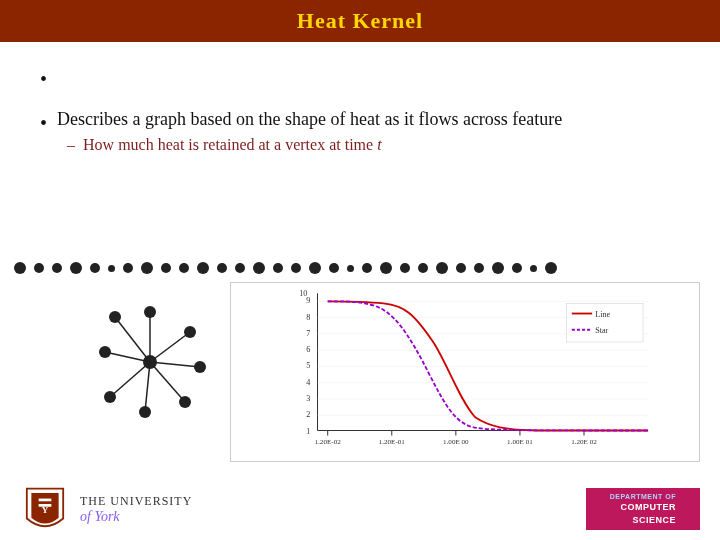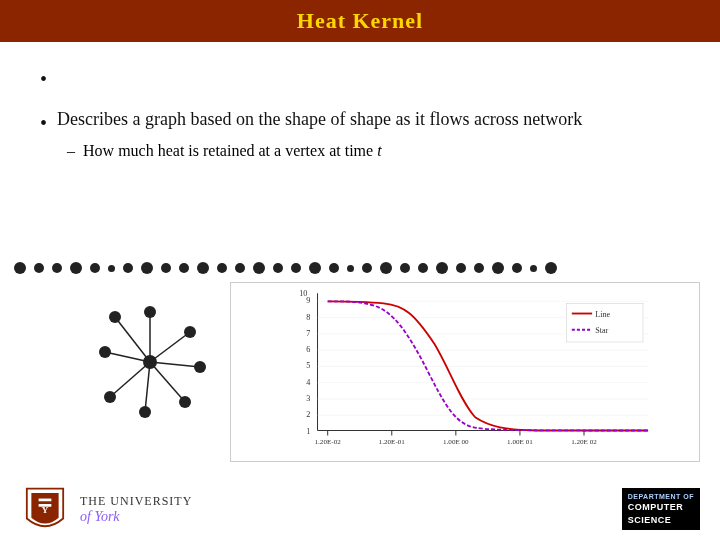--- a/index.html
+++ b/index.html
@@ -45,24 +45,23 @@
     }
     .bullet-dot {
       margin-right: 10px;
       margin-top: 2px;
       font-size: 20px;
       color: #111;
       flex-shrink: 0;
     }
     .sub-bullet {
       list-style: none;
-      margin-top: 6px;
       margin-left: 10px;
       font-size: 16px;
-      color: #000000;
+      color: #7f1d1d;
     }
     .sub-bullet li {
       display: flex;
       align-items: flex-start;
     }
     .sub-bullet li::before {
       content: '–';
       margin-right: 8px;
       flex-shrink: 0;
     }
@@ -119,25 +118,25 @@
     .footer-left {
       display: flex;
       align-items: center;
       gap: 10px;
     }
     .york-logo {
       width: 50px;
       height: 50px;
     }
     .cs-badge {
-      background: #000000;
+      background: #be185d;
       color: white;
       font-size: 9px;
-      padding: 4px 6px;
-      text-align: left;
+      padding: 4px 24px;
+      text-align: right;
       font-family: Arial, sans-serif;
       font-weight: bold;
       letter-spacing: 0.5px;
       line-height: 1.4;
     }
   </style>
 </head>
 <body>
 
 <div class="slide">
@@ -147,21 +146,21 @@
   </div>
 
   <div class="content">
     <ul class="bullet-list">
       <li>
         <span class="bullet-dot">•</span>
       </li>
       <li>
         <span class="bullet-dot">•</span>
         <div>
-          <span>Describes a graph based on the shape of shape as it flows across network</span>
+          <span>Describes a graph based on the shape of heat as it flows across feature</span>
           <ul class="sub-bullet">
             <li>
               <span>How much heat is retained at a vertex at time <span class="italic">t</span></span>
             </li>
           </ul>
         </div>
       </li>
     </ul>
   </div>
 

